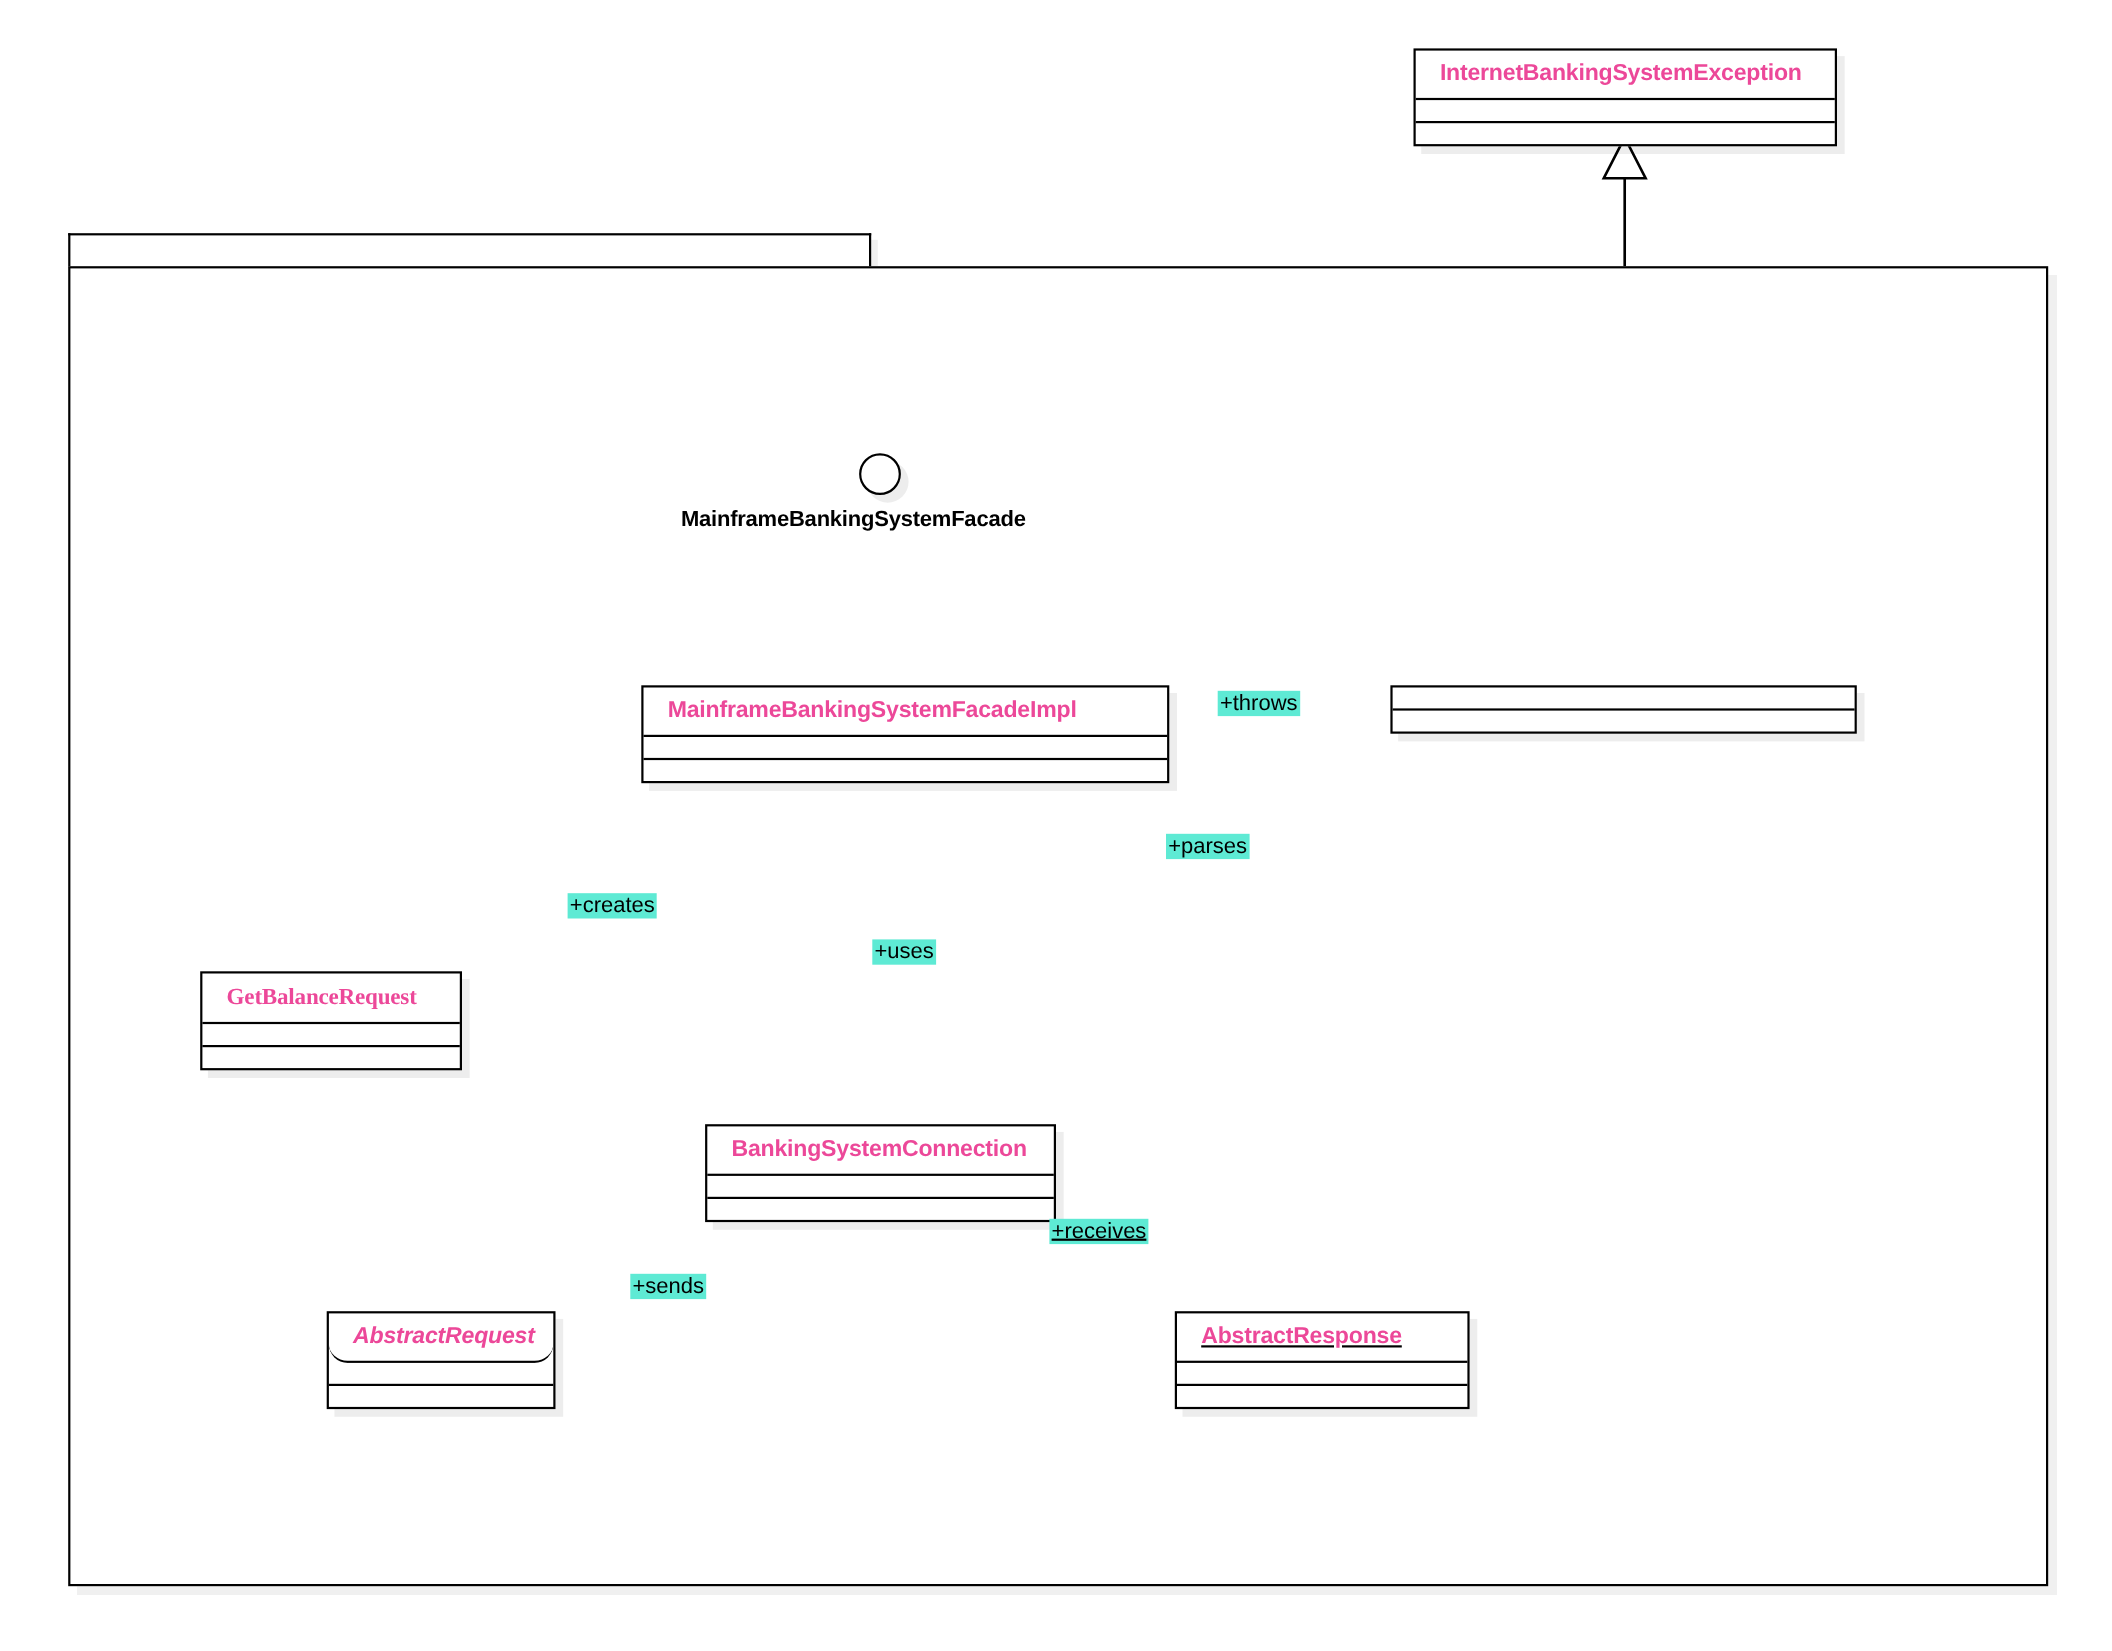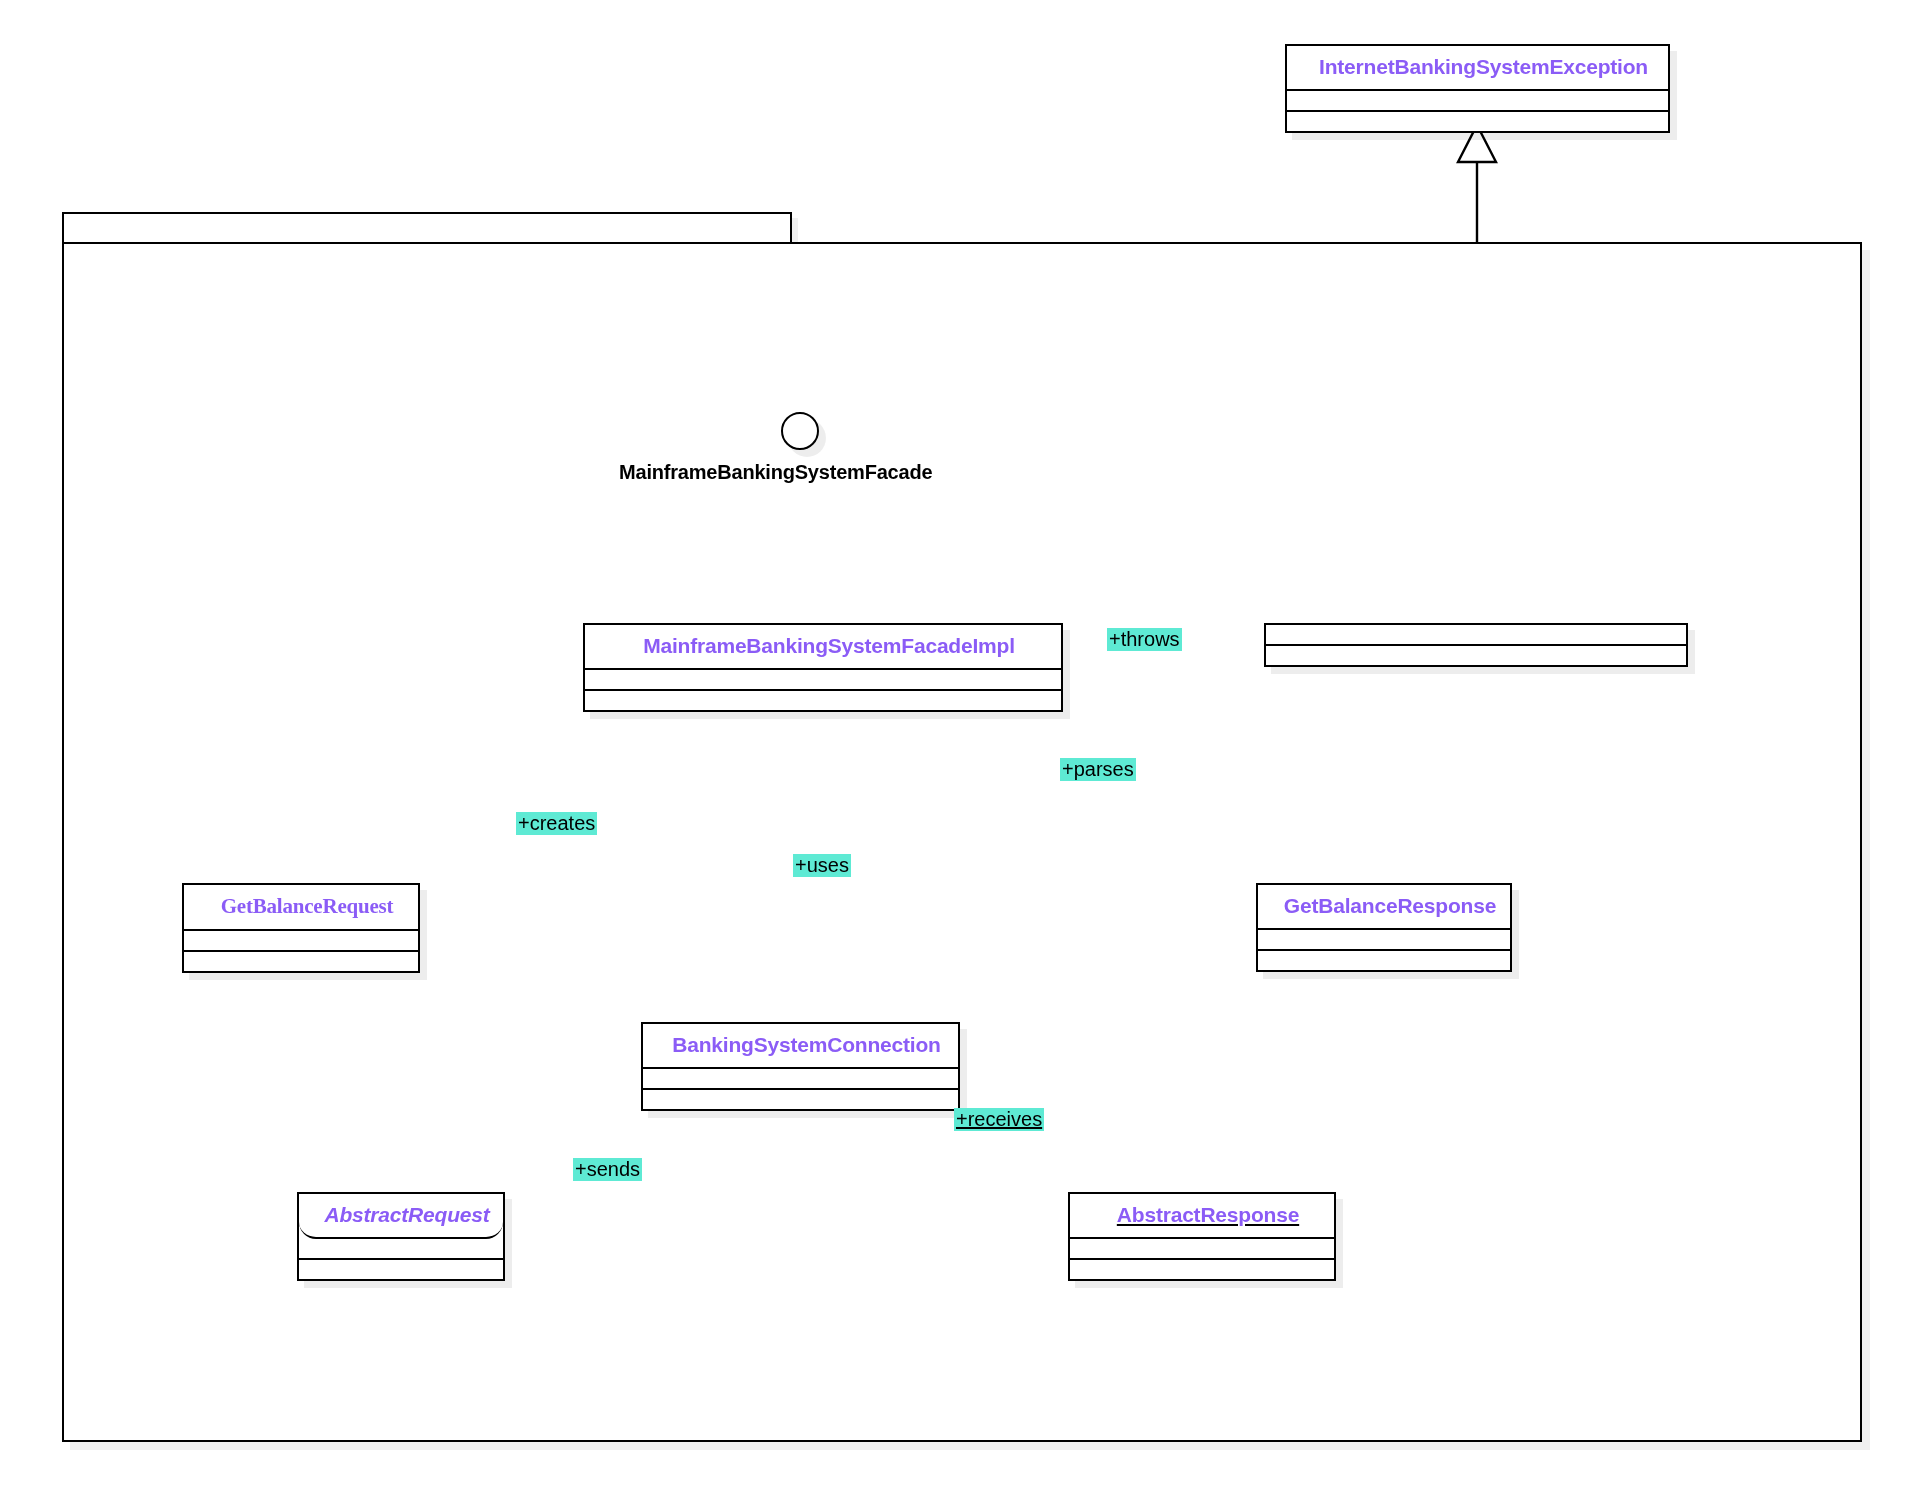--- a/index.html
+++ b/index.html
@@ -58,24 +58,23 @@
     border: 2px solid #000;
     background: #ffffff;
     box-sizing: border-box;
     box-shadow: 7px 7px 0 0 rgba(0,0,0,0.07);
     z-index: 3;
   }
   .cls .name {
     display: block;
     box-sizing: border-box;
     width: 100%;
-    text-align: center;
     font-size: 21px;
     font-weight: bold;
-    color: #8b5cf6;
+    color: #ec4899;
     padding: 9px 10px 10px 22px;
     white-space: nowrap;
     border-bottom: 2px solid #000;
     letter-spacing: -0.2px;
   }
   .cls .name.abstract {
     font-style: italic;
     border-radius: 17px;
   }
   .cls .attrs {
@@ -179,25 +178,20 @@
     <span class="attrs"></span>
     <span class="ops"></span>
   </div>
 
   <div class="cls" style="left:182px; top:883px; width:238px;font-family:Liberation Serif, serif;">
     <span class="name">GetBalanceRequest</span>
     <span class="attrs"></span>
     <span class="ops"></span>
   </div>
 
-  <div class="cls" style="left:1256px; top:883px; width:256px;">
-    <span class="name">GetBalanceResponse</span>
-    <span class="attrs"></span>
-    <span class="ops"></span>
-  </div>
 
   <div class="cls" style="left:641px; top:1022px; width:319px;">
     <span class="name">BankingSystemConnection</span>
     <span class="attrs"></span>
     <span class="ops"></span>
   </div>
 
   <div class="cls" style="left:297px; top:1192px; width:208px;">
     <span class="name abstract">AbstractRequest</span>
     <span class="attrs"></span>

